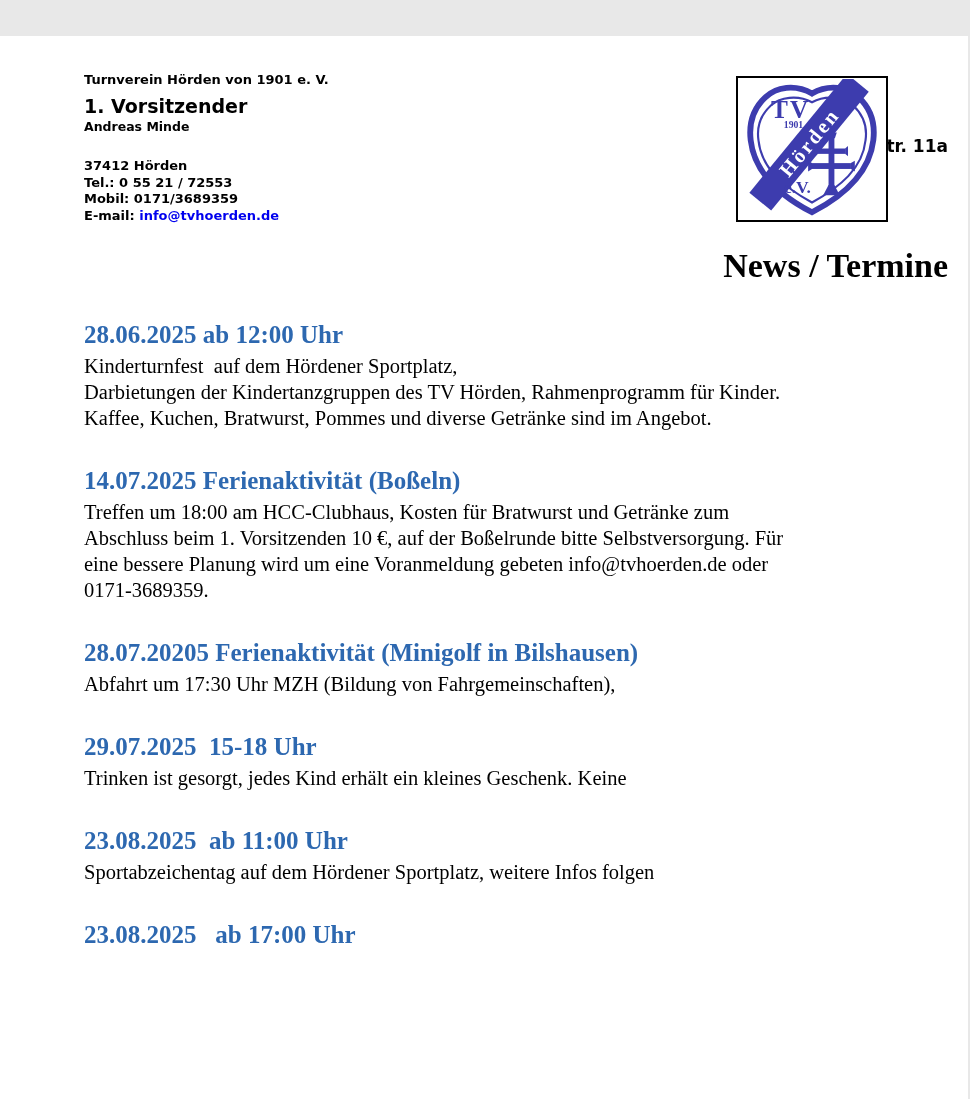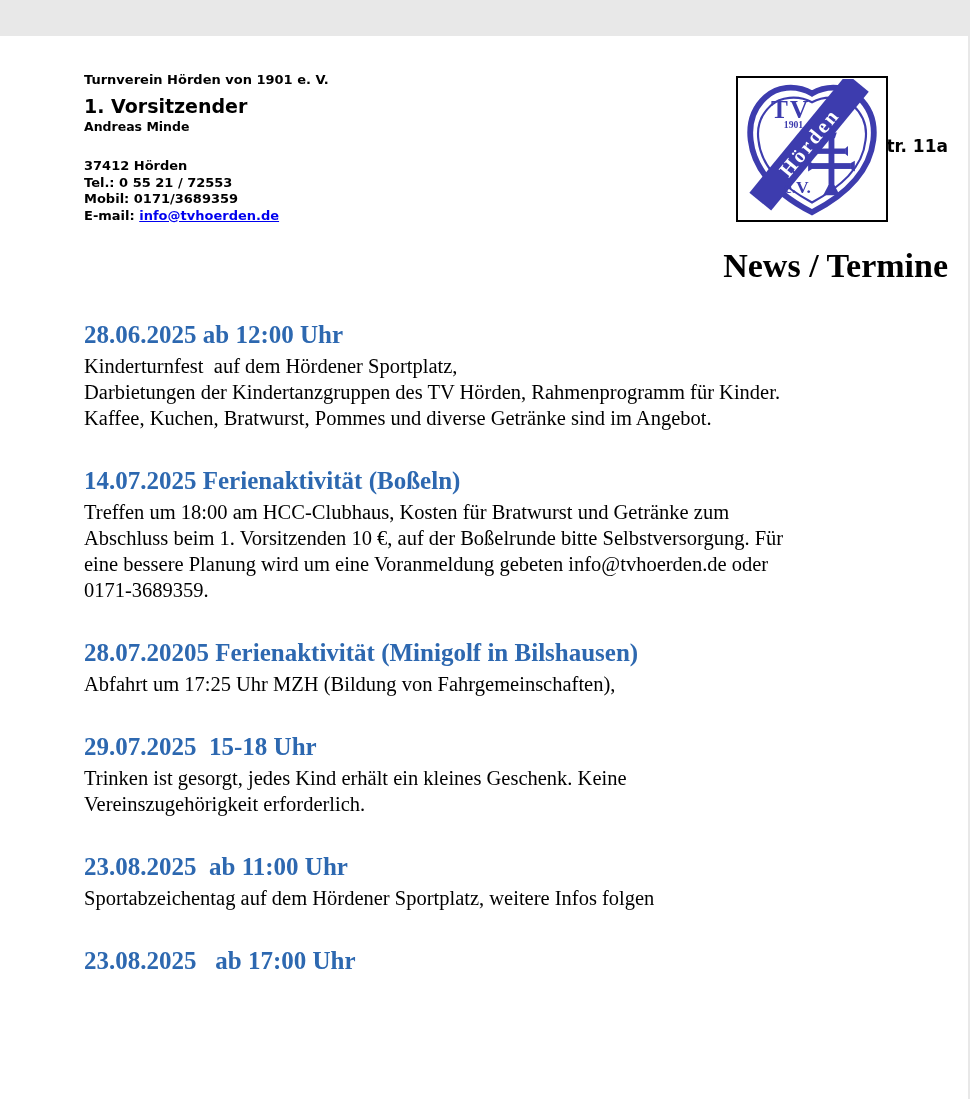--- a/index.html
+++ b/index.html
@@ -27,21 +27,20 @@
     font-weight:700;
     color:var(--text);
   }
   .contact .org   {font-size:13px;  line-height:15px; margin-bottom:8px;}
   .contact .role  {font-size:19px;  line-height:22px; margin-bottom:2px;}
   .contact .name  {font-size:12.5px;line-height:15px; margin-bottom:2px;}
   .contact .street{font-size:17px;  line-height:20px; margin-bottom:2px;text-align:right;}
   .contact .small {font-size:13px;  line-height:15px; margin-bottom:1.5px;}
   .email-link{
     color:var(--link);
-    text-decoration:underline;
     cursor:pointer;
   }
   
   .logo-box{
     position:absolute;
     left:736px;top:40px;
     width:152px;height:146px;
     box-sizing:border-box;
     border:2px solid #000;
     background:#fff;
@@ -144,29 +143,28 @@
           <div class="event-line">Treffen um 18:00 am HCC-Clubhaus, Kosten für Bratwurst und Getränke zum</div>
           <div class="event-line">Abschluss beim 1. Vorsitzenden 10 €, auf der Boßelrunde bitte Selbstversorgung. Für</div>
           <div class="event-line">eine bessere Planung wird um eine Voranmeldung gebeten info@tvhoerden.de oder</div>
           <div class="event-line">0171-3689359.</div>
         </div>
     </section>
 
     <section class="event">
       <h2 class="event-heading">28.07.20205 Ferienaktivität (Minigolf in Bilshausen)</h2>
       <div class="event-body">
-          <div class="event-line">Abfahrt um 17:25 Uhr MZH (Bildung von Fahrgemeinschaften),</div>
+          <div class="event-line">Abfahrt um 17:30 Uhr MZH (Bildung von Fahrgemeinschaften),</div>
         </div>
     </section>
 
     <section class="event">
       <h2 class="event-heading">29.07.2025  15-18 Uhr</h2>
       <div class="event-body">
           <div class="event-line">Trinken ist gesorgt, jedes Kind erhält ein kleines Geschenk. Keine</div>
-          <div class="event-line">Vereinszugehörigkeit erforderlich.</div>
         </div>
     </section>
 
     <section class="event">
       <h2 class="event-heading">23.08.2025  ab 11:00 Uhr</h2>
       <div class="event-body">
           <div class="event-line">Sportabzeichentag auf dem Hördener Sportplatz, weitere Infos folgen</div>
         </div>
     </section>
 

